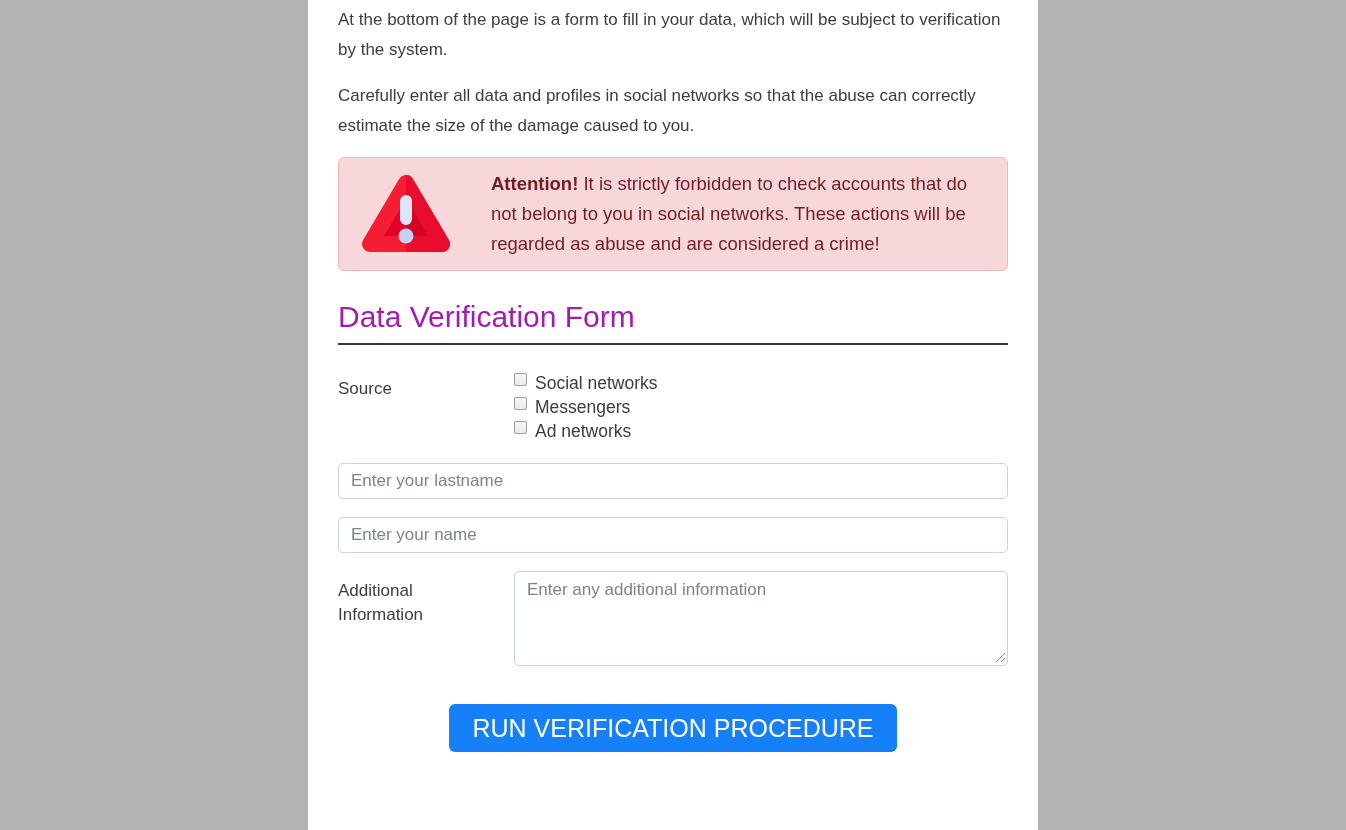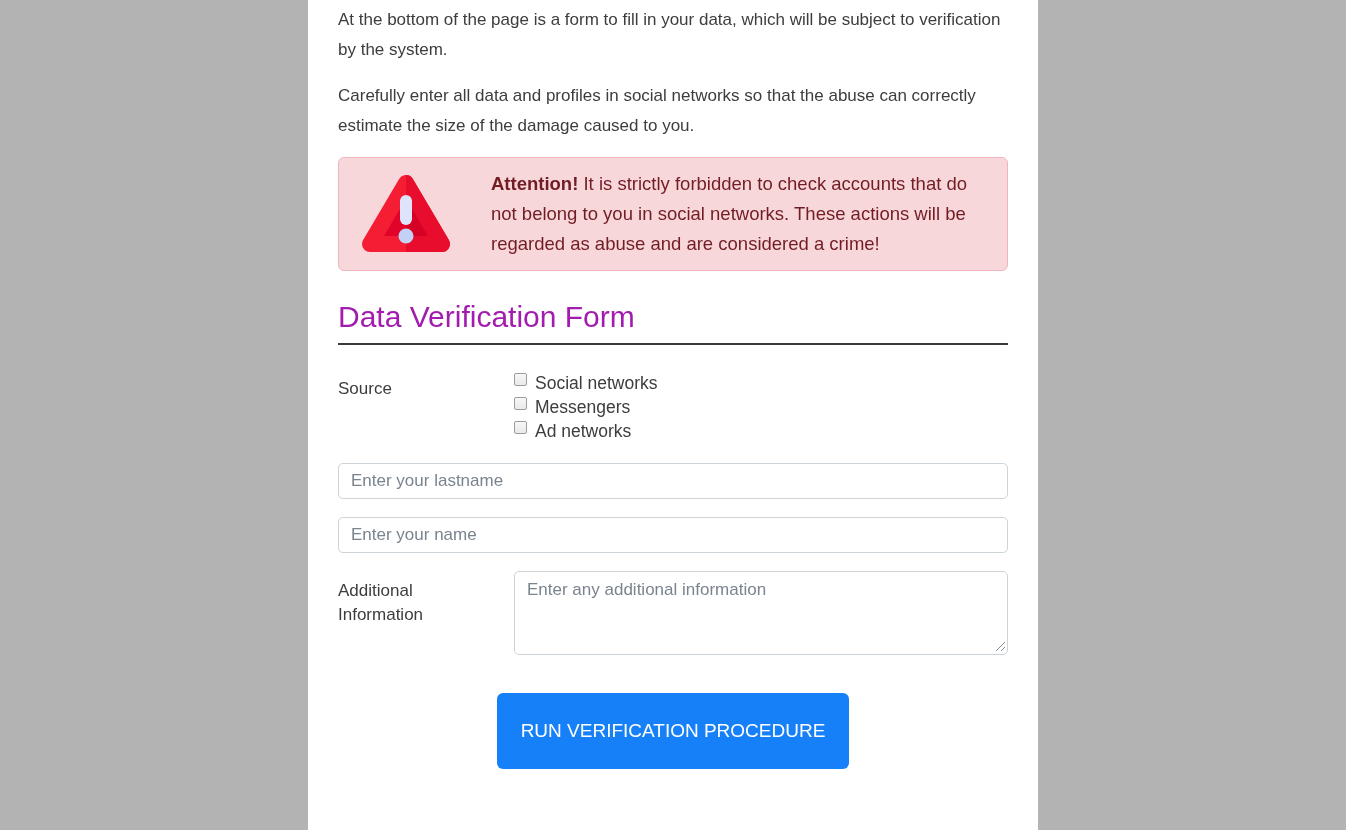--- a/index.html
+++ b/index.html
@@ -85,41 +85,41 @@
     border: 1px solid var(--input_border, #ccd4da);
     border-radius: 5px;
     font-family: inherit;
     font-size: 17px;
     color: #495057;
     padding: 6px 12px;
     outline: none;
     background: #fff;
   }
   .text-input { height: 36px; }
-  .text-area { height: 84px; resize: none; display: block; line-height: 24px; }
+  .text-area { height: 95px; resize: none; display: block; line-height: 24px; }
   .text-input::placeholder, .text-area::placeholder { color: var(--placeholder, #7a848e); opacity: 1; }
   .grip {
     position: absolute;
     right: 3px; bottom: 4px;
     width: 10px; height: 10px;
     pointer-events: auto;
     background:
       linear-gradient(135deg, transparent 0 52%, #8a8a8a 52% 58%, transparent 58% 100%),
       linear-gradient(135deg, transparent 0 76%, #8a8a8a 76% 82%, transparent 82% 100%);
   }
   .btn-wrap { text-align: center; margin-top: 38px; }
   .submit-btn {
     background: var(--accent, #1680f8);
     color: #ffffff;
     border: none;
     border-radius: 6px;
     font-family: inherit;
-    font-size: 19px;
+    font-size: 25px;
     line-height: 22px;
-    padding: 27px 24px;
+    padding: 13px 24px;
     cursor: pointer;
   }
 </style>
 </head>
 <body>
 
 <div class="page">
 
   <p class="intro">At the bottom of the page is a form to fill in your data, which will be subject to verification by the system.</p>
   <p class="intro">Carefully enter all data and profiles in social networks so that the abuse can correctly estimate the size of the damage caused to you.</p>

